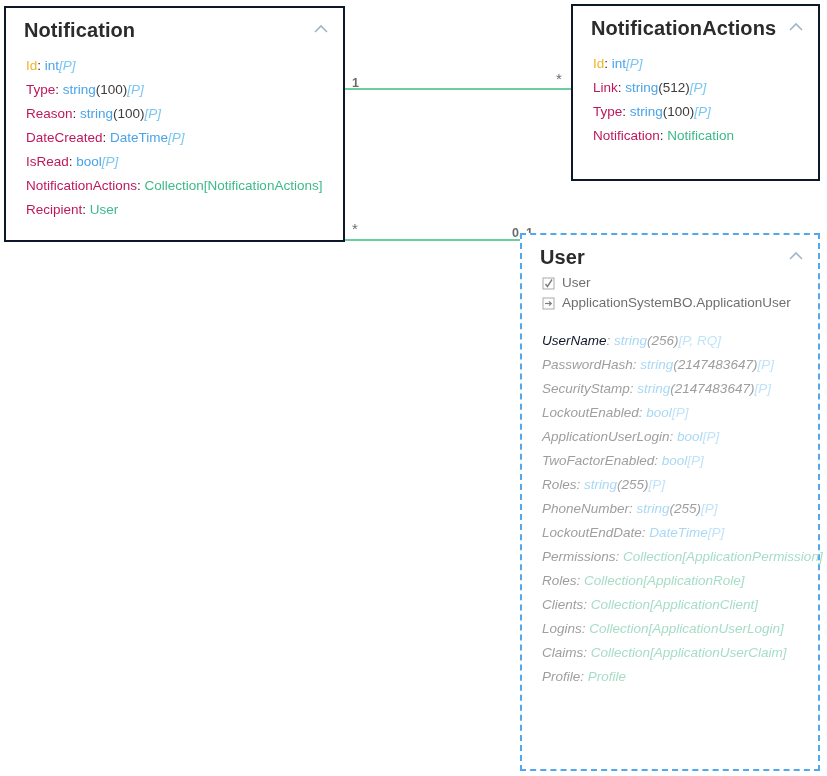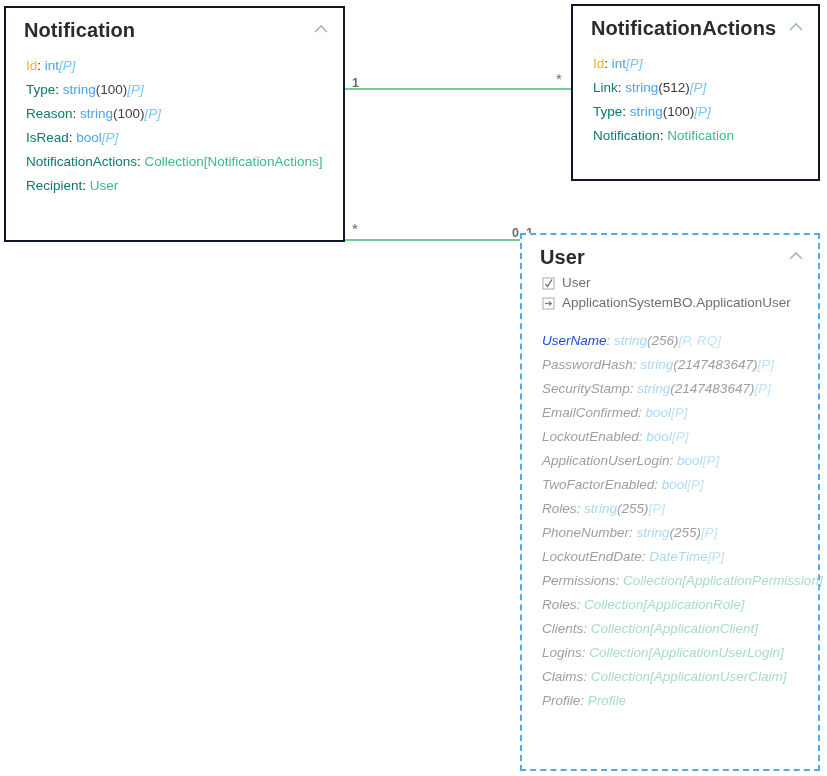--- a/index.html
+++ b/index.html
@@ -74,40 +74,40 @@
   
   .prop-list {
     padding: 10px 0 10px 20px;
   }
   .prop-row {
     font-size: 13.5px;
     line-height: 24px;
     white-space: nowrap;
     color: #2b2b2b;
   }
-  .p-name   { color: #0f766e; }
+  .p-name   { color: #be185d; }
   .p-name.key { color: #f0b429; }
   .p-colon  { color: #2b2b2b; }
   .p-type   { color: #4aa3e8; }
   .p-type.nav { color: #3cba8a; }
   .p-len    { color: #3d3d3d; }
   .p-flag   { color: #79c7f2; font-style: italic; }
 
   
   .faded .prop-row,
   .faded .p-name,
   .faded .p-colon,
   .faded .p-len {
     font-style: italic;
     color: #9e9e9e;
   }
   .faded .p-type   { color: #a8d8f5; font-style: italic; }
   .faded .p-type.nav { color: #a6ddc6; font-style: italic; }
   .faded .p-flag   { color: #bfe4f8; font-style: italic; text-align: right; }
-  .faded .p-name.key { color: #1d4ed8; font-style: italic; }
+  .faded .p-name.key { color: #0f172a; font-style: italic; }
 
   
   .assoc-line {
     position: absolute;
     background: #6ece9b;
     height: 2px;
   }
   .assoc-label {
     position: absolute;
     font-size: 12.5px;
@@ -138,20 +138,21 @@
     <span class="collapse-icon">
       <svg width="16" height="10" viewBox="0 0 16 10">
         <polyline points="2,8 8,2 14,8" fill="none" stroke="#9fb6c9" stroke-width="1.6"></polyline>
       </svg>
     </span>
   </div>
   <div class="prop-list">
     <div class="prop-row"><span class="p-name key">Id</span><span class="p-colon">:&nbsp;</span><span class="p-type">int</span><span class="p-len"></span><span class="p-flag">[P]</span></div>
     <div class="prop-row"><span class="p-name">Type</span><span class="p-colon">:&nbsp;</span><span class="p-type">string</span><span class="p-len">(100)</span><span class="p-flag">[P]</span></div>
     <div class="prop-row"><span class="p-name">Reason</span><span class="p-colon">:&nbsp;</span><span class="p-type">string</span><span class="p-len">(100)</span><span class="p-flag">[P]</span></div>
+    <div class="prop-row"><span class="p-name">DateCreated</span><span class="p-colon">:&nbsp;</span><span class="p-type">DateTime</span><span class="p-len"></span><span class="p-flag">[P]</span></div>
     <div class="prop-row"><span class="p-name">IsRead</span><span class="p-colon">:&nbsp;</span><span class="p-type">bool</span><span class="p-len"></span><span class="p-flag">[P]</span></div>
     <div class="prop-row"><span class="p-name">NotificationActions</span><span class="p-colon">:&nbsp;</span><span class="p-type nav">Collection[NotificationActions]</span><span class="p-len"></span><span class="p-flag"></span></div>
     <div class="prop-row"><span class="p-name">Recipient</span><span class="p-colon">:&nbsp;</span><span class="p-type nav">User</span><span class="p-len"></span><span class="p-flag"></span></div>
   </div>
 </div>
 
 <div class="entity solid" style="left:571px; top:4px; width:249px; height:177px;">
   <div class="entity-header">
     <span class="entity-title">NotificationActions</span>
     <span class="collapse-icon">
@@ -197,21 +198,20 @@
         </svg>
       </span>
       <span class="meta-label">ApplicationSystemBO.ApplicationUser</span>
     </div>
   </div>
 
   <div class="prop-list" style="padding-top:16px;">
     <div class="prop-row"><span class="p-name key">UserName</span><span class="p-colon">:&nbsp;</span><span class="p-type">string</span><span class="p-len">(256)</span><span class="p-flag">[P, RQ]</span></div>
     <div class="prop-row"><span class="p-name">PasswordHash</span><span class="p-colon">:&nbsp;</span><span class="p-type">string</span><span class="p-len">(2147483647)</span><span class="p-flag">[P]</span></div>
     <div class="prop-row"><span class="p-name">SecurityStamp</span><span class="p-colon">:&nbsp;</span><span class="p-type">string</span><span class="p-len">(2147483647)</span><span class="p-flag">[P]</span></div>
-    <div class="prop-row"><span class="p-name">EmailConfirmed</span><span class="p-colon">:&nbsp;</span><span class="p-type">bool</span><span class="p-len"></span><span class="p-flag">[P]</span></div>
     <div class="prop-row"><span class="p-name">LockoutEnabled</span><span class="p-colon">:&nbsp;</span><span class="p-type">bool</span><span class="p-len"></span><span class="p-flag">[P]</span></div>
     <div class="prop-row"><span class="p-name">ApplicationUserLogin</span><span class="p-colon">:&nbsp;</span><span class="p-type">bool</span><span class="p-len"></span><span class="p-flag">[P]</span></div>
     <div class="prop-row"><span class="p-name">TwoFactorEnabled</span><span class="p-colon">:&nbsp;</span><span class="p-type">bool</span><span class="p-len"></span><span class="p-flag">[P]</span></div>
     <div class="prop-row"><span class="p-name">Roles</span><span class="p-colon">:&nbsp;</span><span class="p-type">string</span><span class="p-len">(255)</span><span class="p-flag">[P]</span></div>
     <div class="prop-row"><span class="p-name">PhoneNumber</span><span class="p-colon">:&nbsp;</span><span class="p-type">string</span><span class="p-len">(255)</span><span class="p-flag">[P]</span></div>
     <div class="prop-row"><span class="p-name">LockoutEndDate</span><span class="p-colon">:&nbsp;</span><span class="p-type">DateTime</span><span class="p-len"></span><span class="p-flag">[P]</span></div>
     <div class="prop-row"><span class="p-name">Permissions</span><span class="p-colon">:&nbsp;</span><span class="p-type nav">Collection[ApplicationPermission]</span><span class="p-len"></span><span class="p-flag"></span></div>
     <div class="prop-row"><span class="p-name">Roles</span><span class="p-colon">:&nbsp;</span><span class="p-type nav">Collection[ApplicationRole]</span><span class="p-len"></span><span class="p-flag"></span></div>
     <div class="prop-row"><span class="p-name">Clients</span><span class="p-colon">:&nbsp;</span><span class="p-type nav">Collection[ApplicationClient]</span><span class="p-len"></span><span class="p-flag"></span></div>
     <div class="prop-row"><span class="p-name">Logins</span><span class="p-colon">:&nbsp;</span><span class="p-type nav">Collection[ApplicationUserLogin]</span><span class="p-len"></span><span class="p-flag"></span></div>

